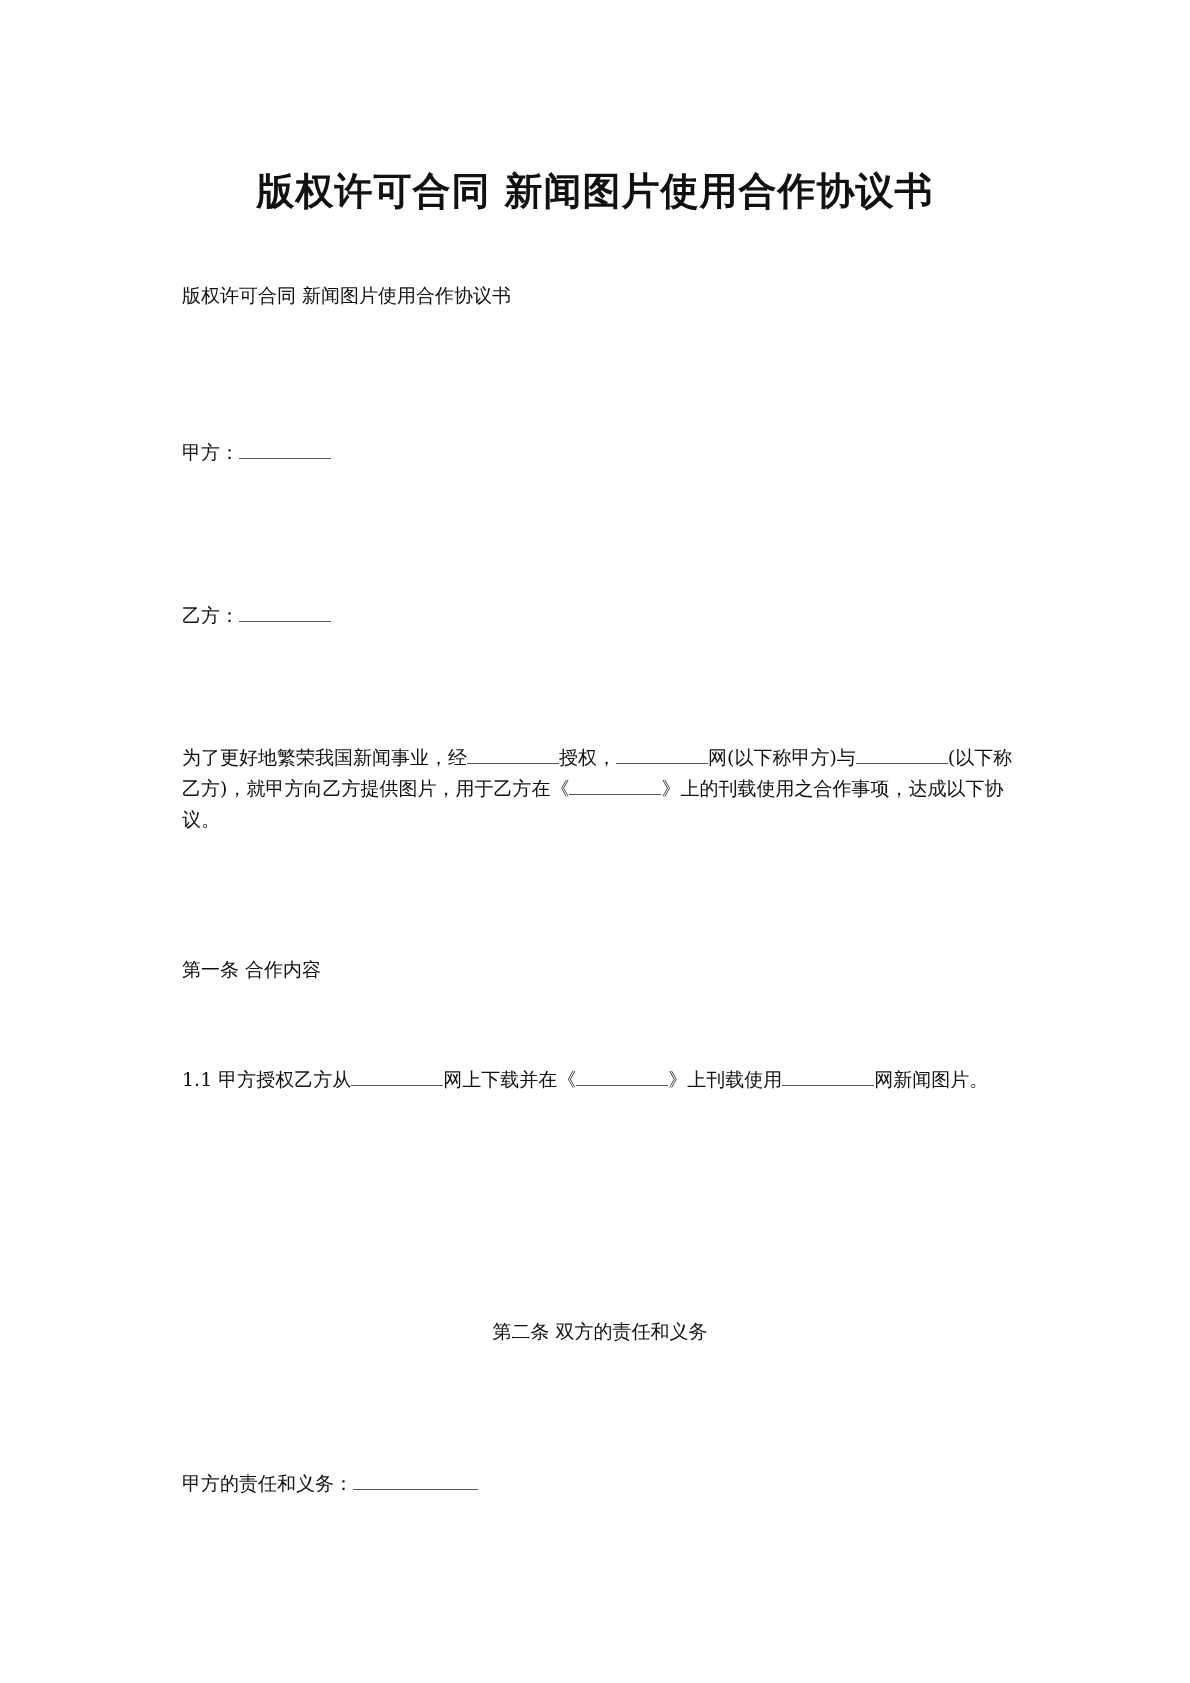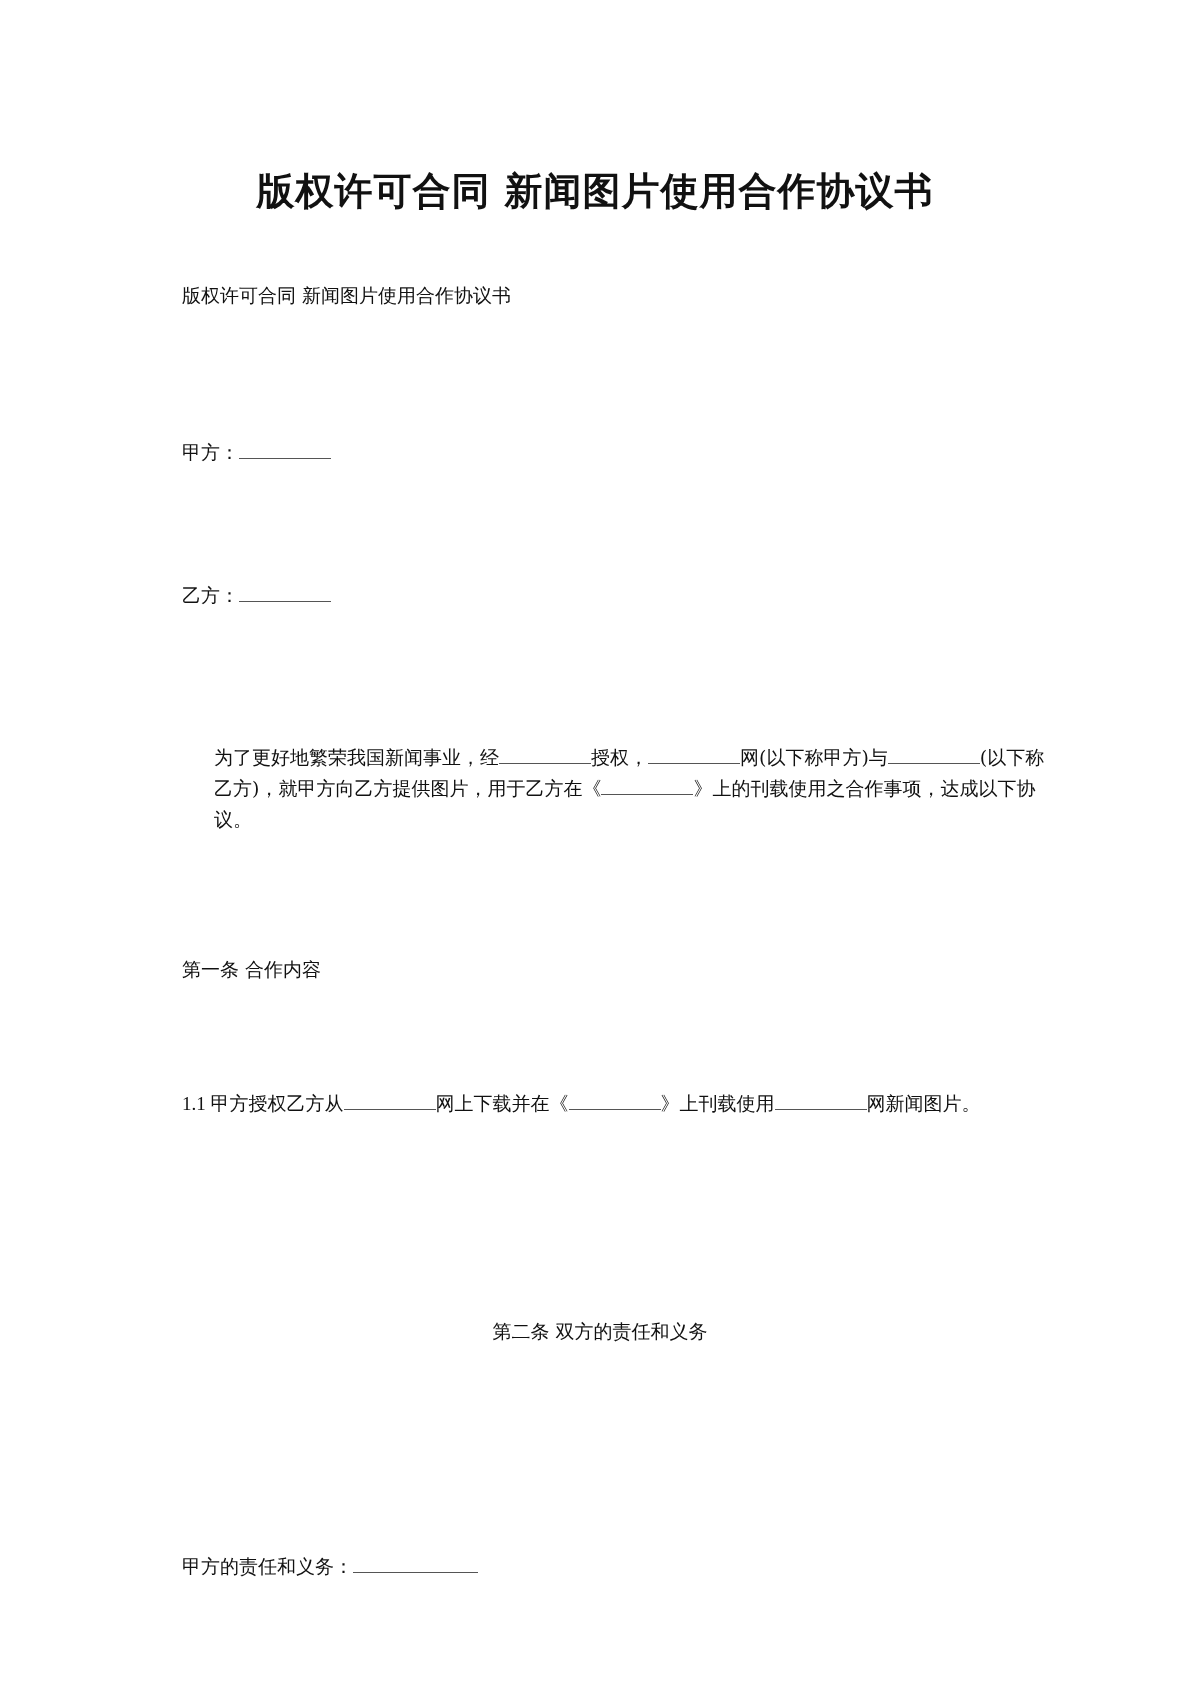--- a/index.html
+++ b/index.html
@@ -17,31 +17,31 @@
 <body>
 
 <div class="title">版权许可合同 新闻图片使用合作协议书</div>
 
 <div class="p" style="top:280px;">版权许可合同 新闻图片使用合作协议书</div>
 
 <div class="p" style="top:437px;">
   <span>甲方：</span><span class="blank w9"></span>
 </div>
 
-<div class="p" style="top:580px;font-family:Liberation Serif, serif;">
+<div class="p" style="top:600px;font-family:Liberation Serif, serif;">
   <span>乙方：</span><span class="blank w9"></span>
 </div>
 
-<div class="p" style="top:742px;margin-left:32px;">
+<div class="p" style="top:742px;">
   <span>为了更好地繁荣我国新闻事业，经</span><span class="blank w9"></span><span>授权，</span><span class="blank w9"></span><span>网(以下称甲方)与</span><span class="blank w9"></span><span>(以下称乙方)，就甲方向乙方提供图片，用于乙方在《</span><span class="blank w9"></span><span>》上的刊载使用之合作事项，达成以下协议。</span>
 </div>
 
 <div class="p" style="top:954px;">第一条  合作内容</div>
 
-<div class="p" style="top:1088px;font-family:Liberation Serif, serif;">
+<div class="p" style="top:1064px;">
   <span>1.1  甲方授权乙方从</span><span class="blank w9"></span><span>网上下载并在《</span><span class="blank w9"></span><span>》上刊载使用</span><span class="blank w9"></span><span>网新闻图片。</span>
 </div>
 
 <div class="p" style="top:1316px;text-align:center;">第二条  双方的责任和义务</div>
 
-<div class="p" style="top:1551px;">
+<div class="p" style="top:1468px;">
   <span>甲方的责任和义务：</span><span class="blank w12"></span>
 </div>
 
 </body></html>

